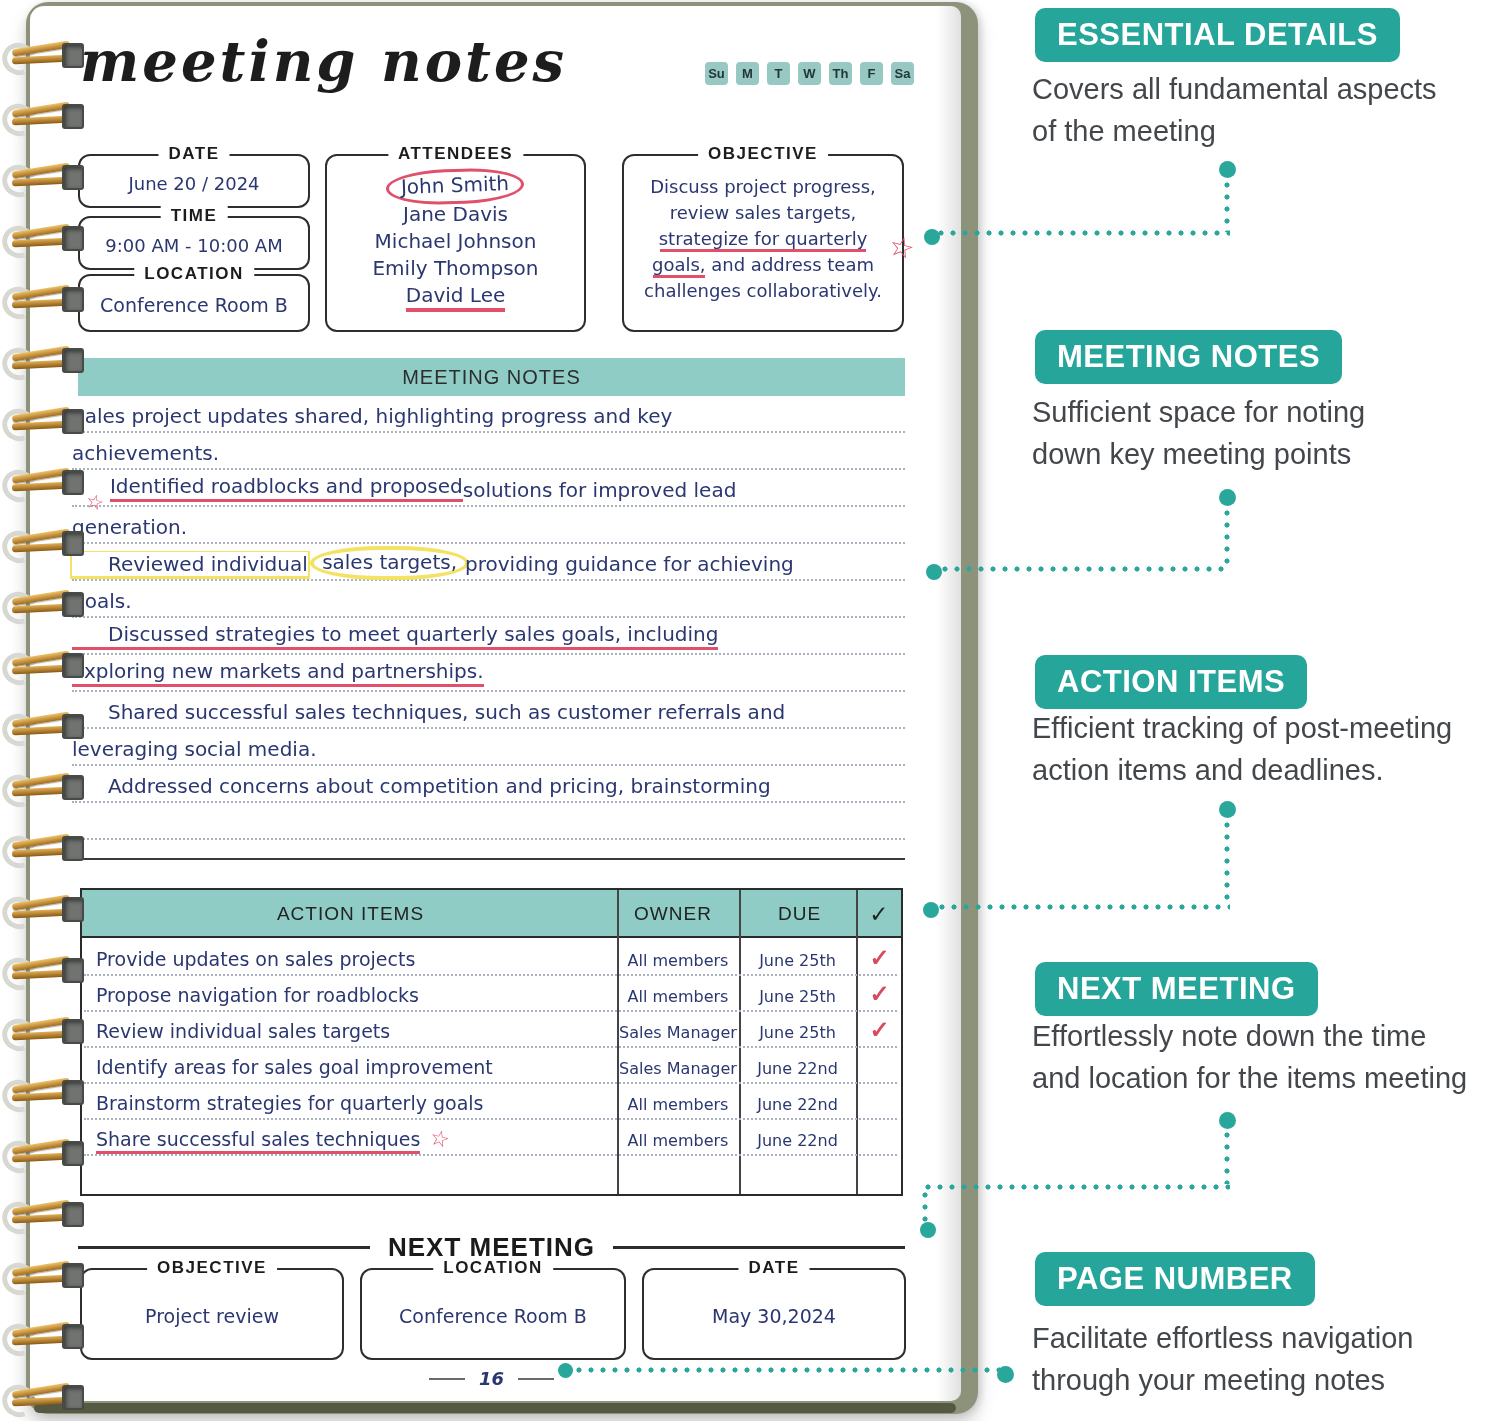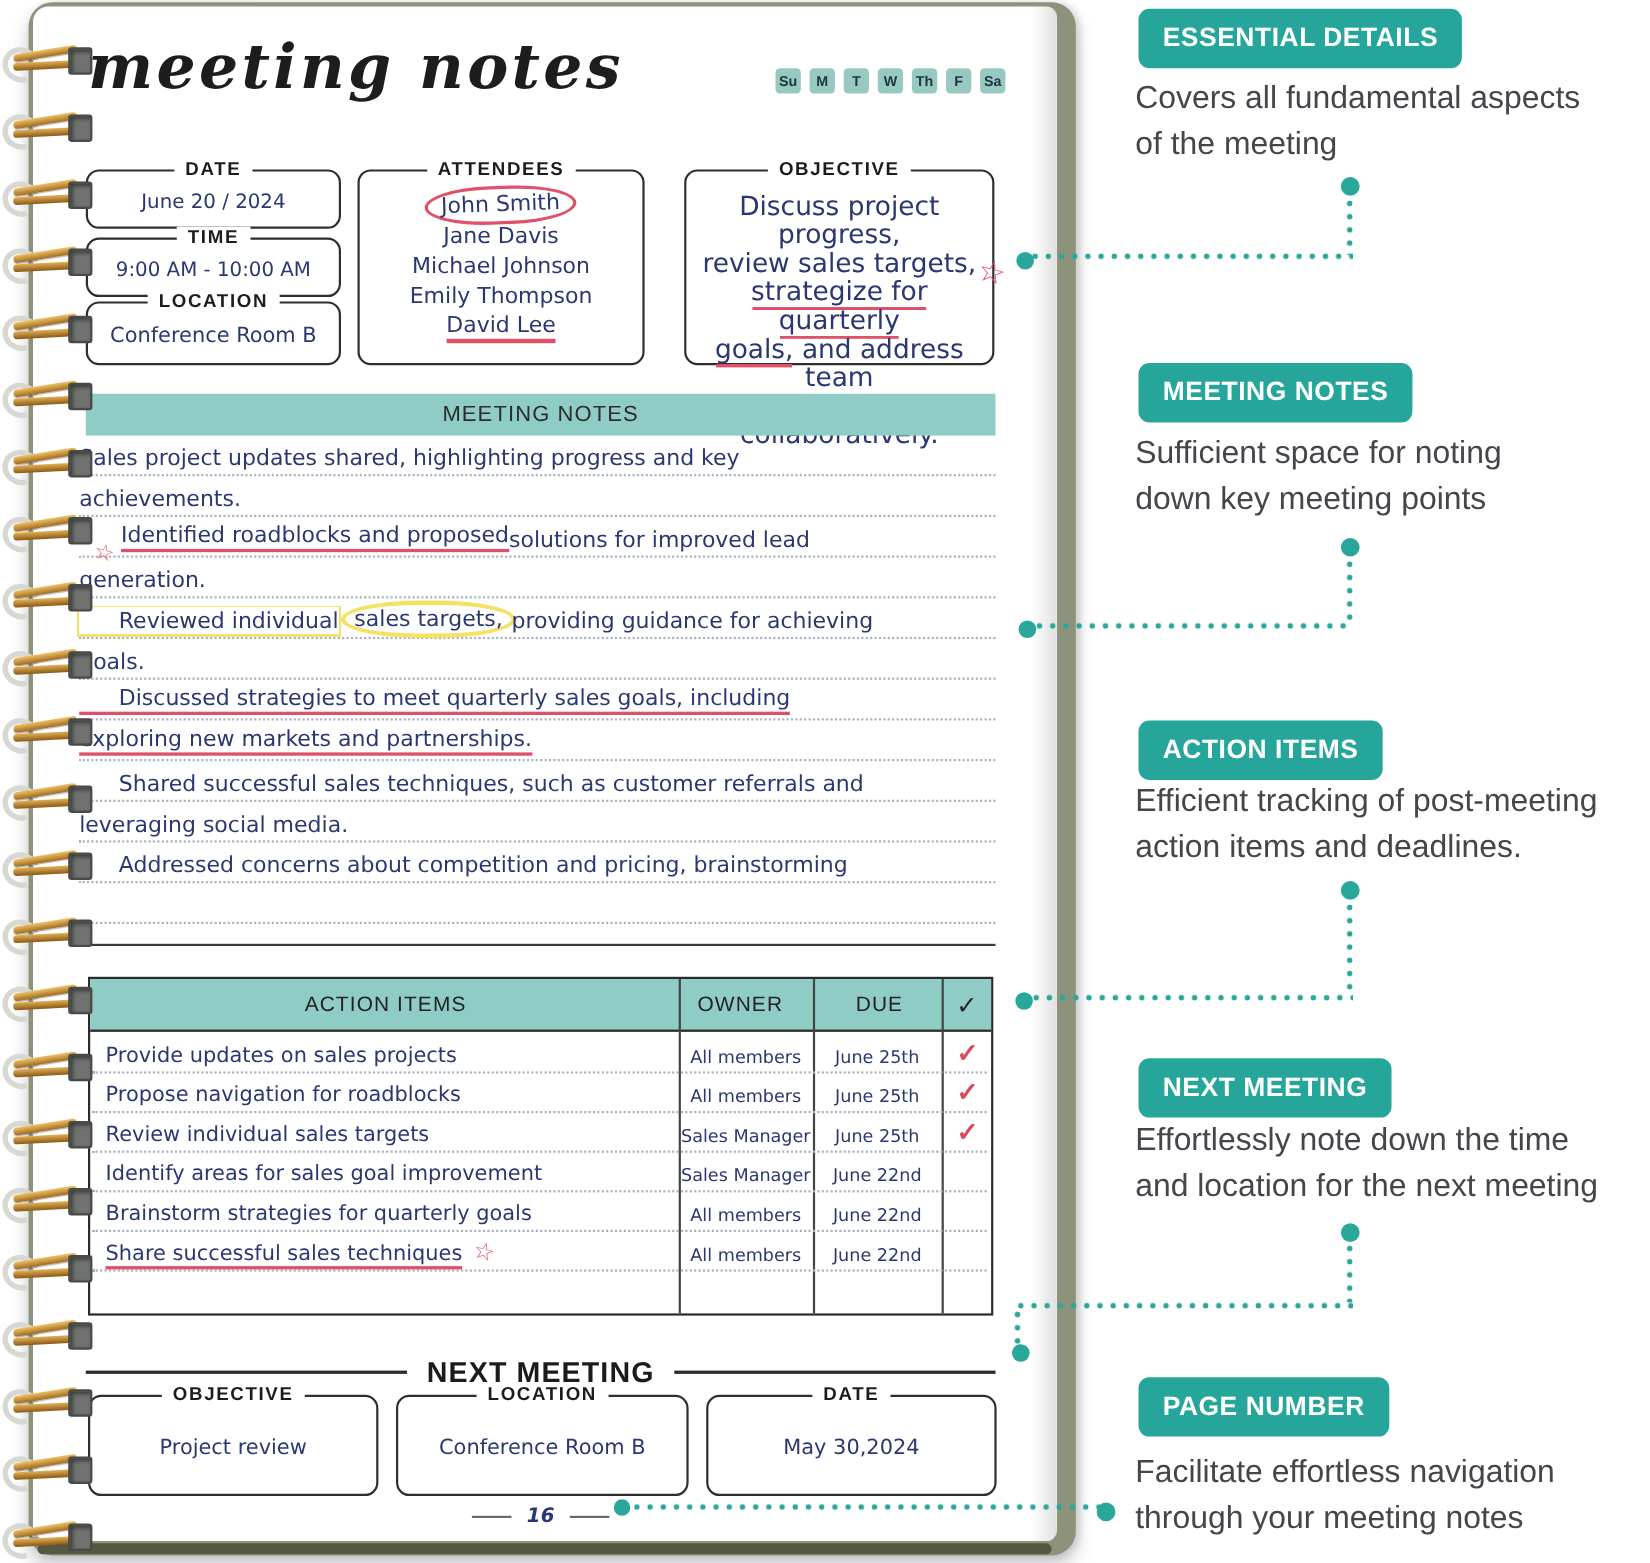--- a/index.html
+++ b/index.html
@@ -36,21 +36,21 @@
   #wdays{position:absolute;left:675px;top:56px;display:flex;gap:8px;}
   .wd{width:23px;height:23px;background:#97c9c2;border-radius:4px;color:#21373a;font-weight:700;
       font-size:13px;display:flex;align-items:center;justify-content:center;}
 
   .lbl-box{position:absolute;border:2px solid #2e2e2e;border-radius:12px;background:#fff;}
   .lbl{position:absolute;top:-12px;left:50%;transform:translateX(-50%);background:#fff;padding:0 10px;
        font-size:17px;font-weight:600;letter-spacing:1.5px;color:#1c1c1c;white-space:nowrap;}
   .val-c{position:absolute;inset:0;display:flex;align-items:center;justify-content:center;padding-top:4px;}
 
   #att-list{position:absolute;inset:0;padding-top:16px;text-align:center;font-size:20px;line-height:27px;}
-  #obj-text{position:absolute;inset:0;padding:18px 6px 0;text-align:center;font-size:24px;line-height:26px;}
+  #obj-text{position:absolute;inset:0;padding:18px 6px 0;text-align:center;font-size:18px;line-height:26px;}
 
   .circ-red{display:inline-block;border:3px solid #e0506a;border-radius:50%/58%;padding:0 12px 2px;
             margin:-3px -8px;transform:rotate(-2deg);}
   .ul-red{border-bottom:3px solid #e0506a;padding-bottom:1px;}
   .ul-red2{box-shadow:0 4px 0 -1px #e0506a;}
   .ul-yellow{box-shadow:0 1px 0 2px rgba(242,223,82,.9);}
   .circ-yellow{display:inline-block;border:4px solid rgba(242,223,82,.9);border-radius:50%/55%;
             padding:0 8px 2px;margin:-4px -4px;}
   .star{color:#e0506a;font-size:24px;display:inline-block;transform:rotate(14deg);line-height:0;}
 
@@ -77,21 +77,21 @@
   #nm-head{position:absolute;left:48px;top:1226px;width:827px;display:flex;align-items:center;}
   #nm-head .hline{flex:1;height:3px;background:#2c2c2c;}
   #nm-title{margin:0 18px;font-size:26px;font-weight:700;letter-spacing:1px;color:#1b1b1b;}
 
   #pgnum-row{position:absolute;left:48px;top:1362px;width:827px;display:flex;align-items:center;justify-content:center;gap:14px;}
   .pg-dash{width:36px;height:2px;background:#6a6a6a;}
   #pgnum{font-size:18px;font-style:italic;font-weight:600;}
 
   
   .ann-badge{position:absolute;height:54px;background:#26a69a;border-radius:10px;color:#fff;
-      font-size:24px;font-weight:700;letter-spacing:.5px;display:flex;align-items:center;padding:0 22px;}
+      font-size:31px;font-weight:700;letter-spacing:.5px;display:flex;align-items:center;padding:0 22px;}
   .ann-line{position:absolute;font-size:29px;color:#43474b;white-space:nowrap;}
 
   
   .dot-h{position:absolute;height:6px;background-image:radial-gradient(circle at 3px 3px,#2aa79b 2.3px,transparent 2.8px);
       background-size:12px 6px;background-repeat:repeat-x;}
   .dot-v{position:absolute;width:6px;background-image:radial-gradient(circle at 3px 3px,#2aa79b 2.3px,transparent 2.8px);
       background-size:6px 12px;background-repeat:repeat-y;}
   .cdot{position:absolute;border-radius:50%;background:#2aa79b;z-index:20;}
 </style>
 </head>
@@ -421,21 +421,21 @@
   <div class="ann-badge" style="left:1035px;top:330px;">MEETING NOTES</div>
   <div class="ann-line" style="left:1032px;top:396px;">Sufficient space for noting</div>
   <div class="ann-line" style="left:1032px;top:438px;">down key meeting points</div>
 
   <div class="ann-badge" style="left:1035px;top:655px;">ACTION ITEMS</div>
   <div class="ann-line" style="left:1032px;top:712px;">Efficient tracking of post-meeting</div>
   <div class="ann-line" style="left:1032px;top:754px;">action items and deadlines.</div>
 
   <div class="ann-badge" style="left:1035px;top:962px;">NEXT MEETING</div>
   <div class="ann-line" style="left:1032px;top:1020px;">Effortlessly note down the time</div>
-  <div class="ann-line" style="left:1032px;top:1062px;">and location for the next meeting</div>
+  <div class="ann-line" style="left:1032px;top:1062px;">and location for the items meeting</div>
 
   <div class="ann-badge" style="left:1035px;top:1252px;">PAGE NUMBER</div>
   <div class="ann-line" style="left:1032px;top:1322px;">Facilitate effortless navigation</div>
   <div class="ann-line" style="left:1032px;top:1364px;">through your meeting notes</div>
 
   <div class="cdot" style="left:1219px;top:161px;width:17px;height:17px;"></div>
   <div class="dot-v" style="left:1224px;top:182px;height:50px;"></div>
   <div class="dot-h" style="left:938px;top:230px;width:292px;"></div>
   <div class="cdot" style="left:924px;top:229px;width:16px;height:16px;"></div>
 

